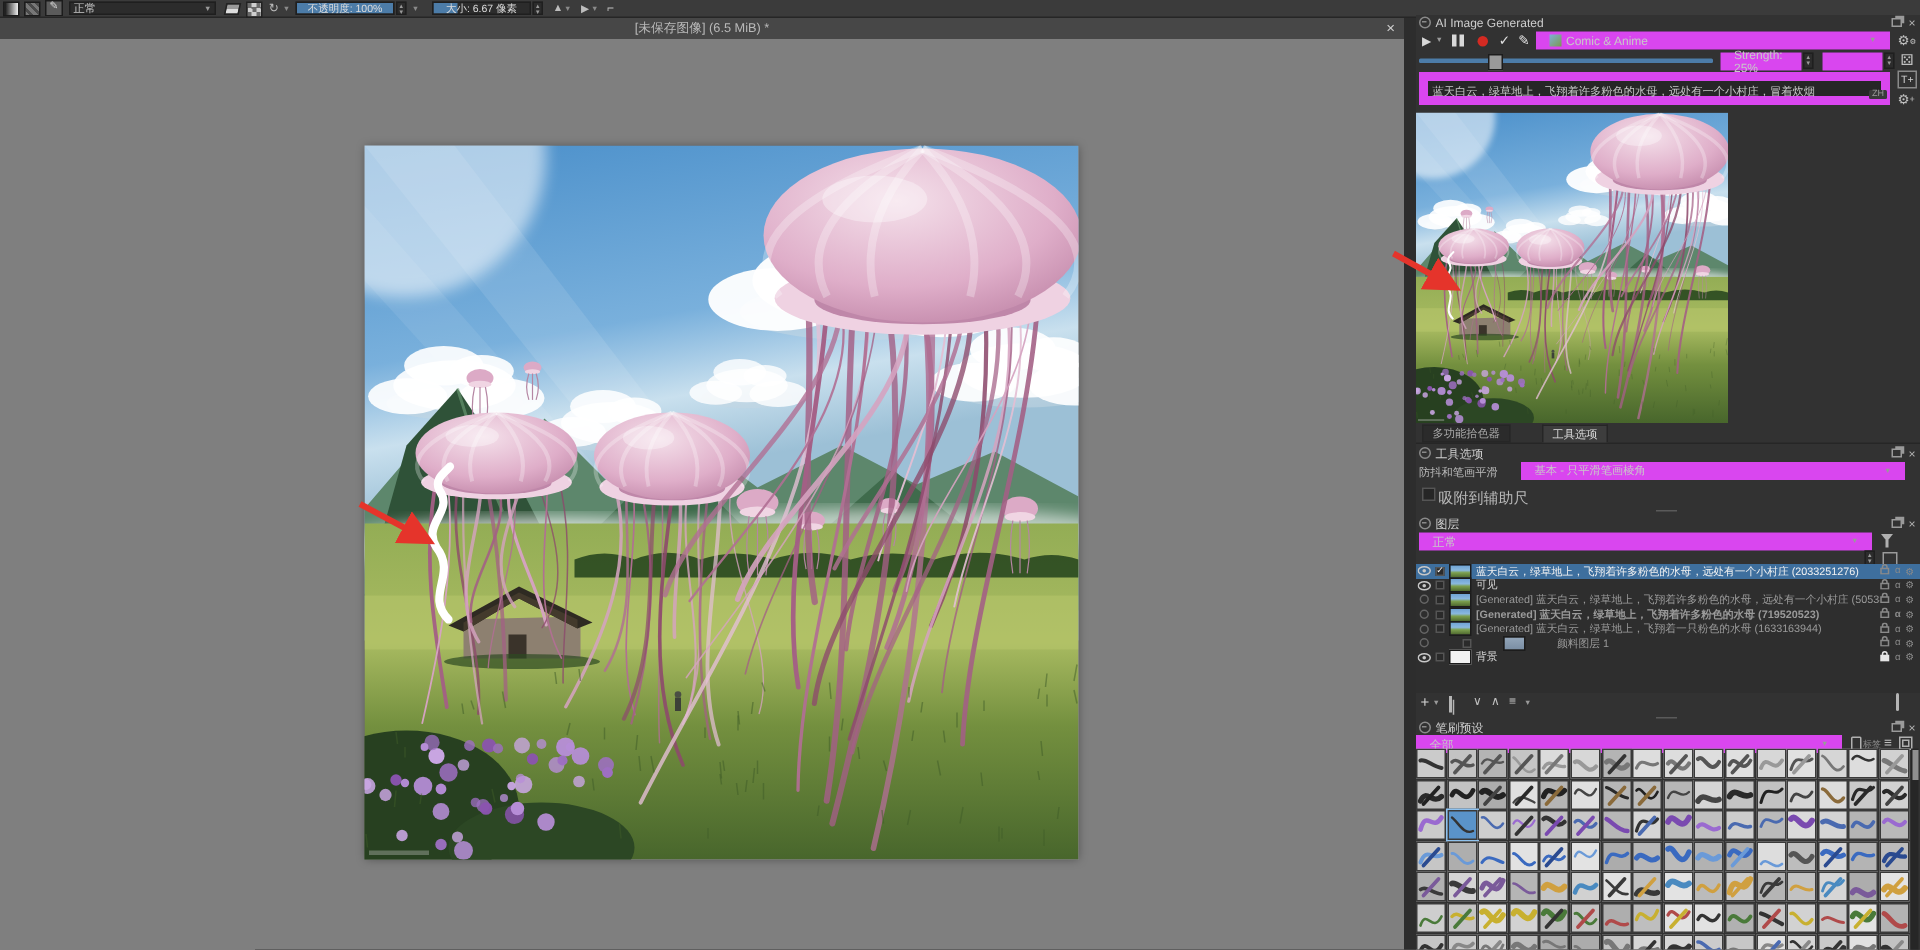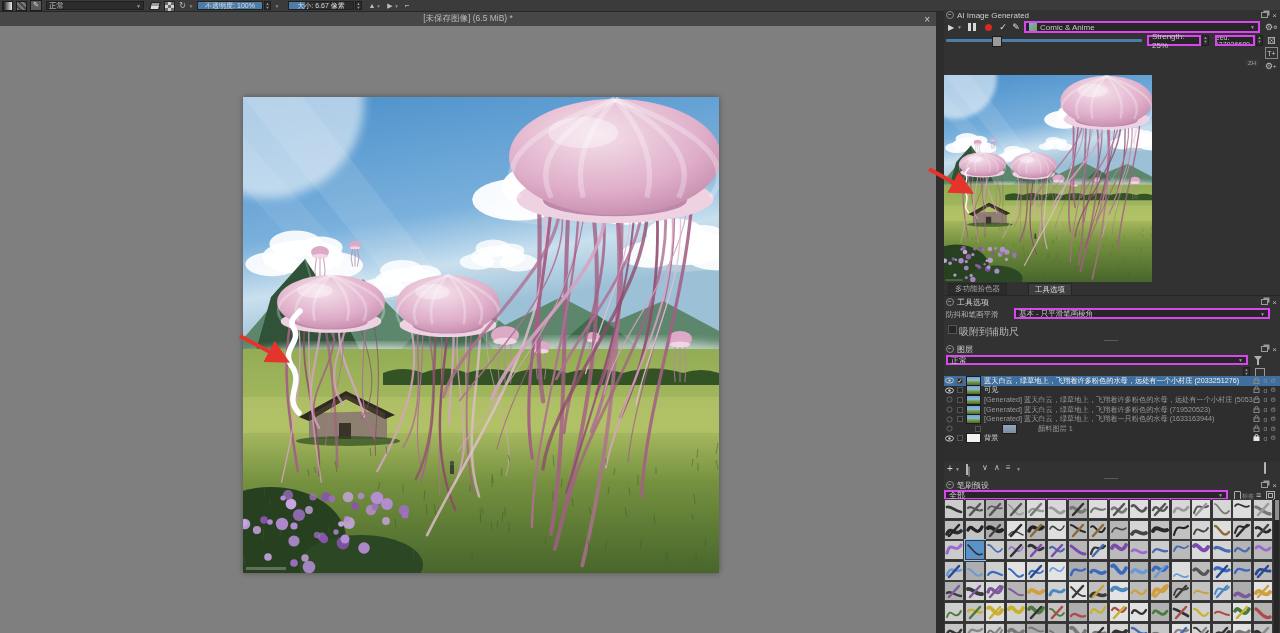--- a/index.html
+++ b/index.html
@@ -20,21 +20,21 @@
   #canvas-bg{position:absolute;left:0;top:26px;width:936px;height:607px;background:#7f7f7f;}
   #artwork{position:absolute;left:243px;top:97px;width:476px;height:476px;box-shadow:0 0 6px rgba(0,0,0,.35);}
   
   #panel{position:absolute;left:944px;top:10px;width:336px;height:623px;background:#323232;color:#c4c4c4;font-size:8px;}
   .phead{position:absolute;left:0;width:336px;height:10px;color:#cfcfcf;font-size:8px;display:flex;align-items:center;gap:3px;}
   .pcirc{width:6px;height:6px;border:1px solid #8a8a8a;border-radius:50%;display:inline-block;position:relative;margin-left:2px;}
   .pcirc::after{content:"";position:absolute;left:1px;top:2px;width:3px;height:1px;background:#8a8a8a;}
   .pfr{margin-left:auto;display:flex;gap:4px;align-items:center;margin-right:3px;}
   .pfloat{width:5px;height:4px;border:1px solid #9a9a9a;box-shadow:2px -2px 0 -0.5px #9a9a9a;}
   .px{color:#b5b5b5;font-size:8px;}
-  .field{background:#262626;border:2px solid #d946ef;box-sizing:border-box;color:#c8c8c8;display:flex;align-items:center;padding:0 3px;}
+  .field{background:#262626;border:6px solid #d946ef;box-sizing:border-box;color:#c8c8c8;display:flex;align-items:center;padding:0 3px;}
   .ibtn{display:flex;align-items:center;justify-content:center;color:#c0c0c0;}
   .handle{position:absolute;width:14px;height:1px;background:#5a5a5a;left:160px;}
   
   .lrow{position:absolute;left:0;width:336px;height:9.6px;display:flex;align-items:center;font-size:7.2px;color:#9a9a9a;}
   .lrow.sel{background:#3e6f9e;color:#f2f2f2;}
   .lrow.bright{color:#d6d6d6;}
   .leye{width:11px;display:flex;justify-content:center;}
   .lchk{width:9px;height:7px;display:flex;align-items:center;justify-content:center;}
   .lchkbox{width:6px;height:6px;background:#2a2a2a;border:1px solid #555;box-sizing:border-box;color:#fff;font-size:6px;line-height:5px;text-align:center;}
   .lthumb{width:13px;height:8px;border:1px solid #1c1c1c;margin:0 3px 0 2px;flex:none;}
@@ -417,20 +417,23 @@
   <div class="field" style="position:absolute;left:203px;top:25px;width:54px;height:11px;justify-content:flex-end">
       <span>Strength: 25%</span>
     </div>
   <span class="spin" style="left:258px;top:25px;height:11px">▲<br>▼</span>
   <div class="field" style="position:absolute;left:271px;top:25px;width:40px;height:11px;font-size:7px;justify-content:flex-end;overflow:hidden">
       <span>Seed: 2137926680</span>
     </div>
   <span class="spin" style="left:312px;top:25px;height:11px">▲<br>▼</span>
   <span class="ibtn abs" style="left:323px;top:25px;font-size:10px">⚄</span>
 
+  <div class="field" style="position:absolute;left:2px;top:38px;width:314px;height:22px;align-items:flex-start;padding-top:2px">
+    <span style="font-size:7.5px;line-height:9px">蓝天白云，绿草地上，飞翔着许多粉色的水母，远处有一个小村庄，冒着炊烟</span>
+  </div>
   <span class="abs" style="left:302px;top:50px;background:#3a3a3a;color:#9a9a9a;font-size:6px;padding:0 2px;border-radius:1px">ZH</span>
   <span class="abs ibtn" style="left:321px;top:37px;width:11px;height:10px;border:1px solid #8a8a8a;font-size:7px;color:#d0d0d0">T+</span>
   <span class="abs ibtn" style="left:321px;top:51px;font-size:9px">⚙<span style="font-size:6px">+</span></span>
 
   <div class="abs" style="left:0px;top:65px;width:208px;height:207px;overflow:hidden" id="preview"><svg width="100%" height="100%" viewBox="0 0 476 476" preserveAspectRatio="none" xmlns="http://www.w3.org/2000/svg">
   <defs>
     <linearGradient id="skyb" x1="0" y1="0" x2="0.25" y2="1">
       <stop offset="0" stop-color="#4a8fca"></stop>
             <stop offset="0.42" stop-color="#79b0dc"></stop>
       <stop offset="0.58" stop-color="#c9e0ee"></stop>
@@ -815,21 +818,21 @@
         <span class="lname">[Generated] 蓝天白云，绿草地上，飞翔着许多粉色的水母，远处有一个小村庄 (505346264)</span>
         <span class="lico">
           <span><svg width="7" height="7">
               <rect x="1" y="3" width="5" height="3.6" fill="none" stroke="#8a8a8a"></rect>
               <path d="M2,3 v-1 a1.5,1.5 0 0 1 3,0 v1" fill="none" stroke="#8a8a8a"></path>
             </svg></span>
           <span>α</span>
           <span>⚙</span>
         </span>
       </div>
-      <div class="lrow" style="top: 28.8px;">
+      <div class="lrow" style="top: 28.8px; font-weight: bold;">
         <span class="leye">
           <svg width="9" height="7">
             <circle cx="4.5" cy="3.5" r="2.6" fill="none" stroke="#666"></circle>
           </svg>
         </span>
         <span class="lchk">
           <span class="lchkbox"></span>
         </span>
         <span class="lthumb" style="background:linear-gradient(180deg,#6fa3d4 0%,#8ab8de 40%,#7ca04f 60%,#4e682e 100%)"></span>
         <span class="lname">[Generated] 蓝天白云，绿草地上，飞翔着许多粉色的水母 (719520523)</span>

